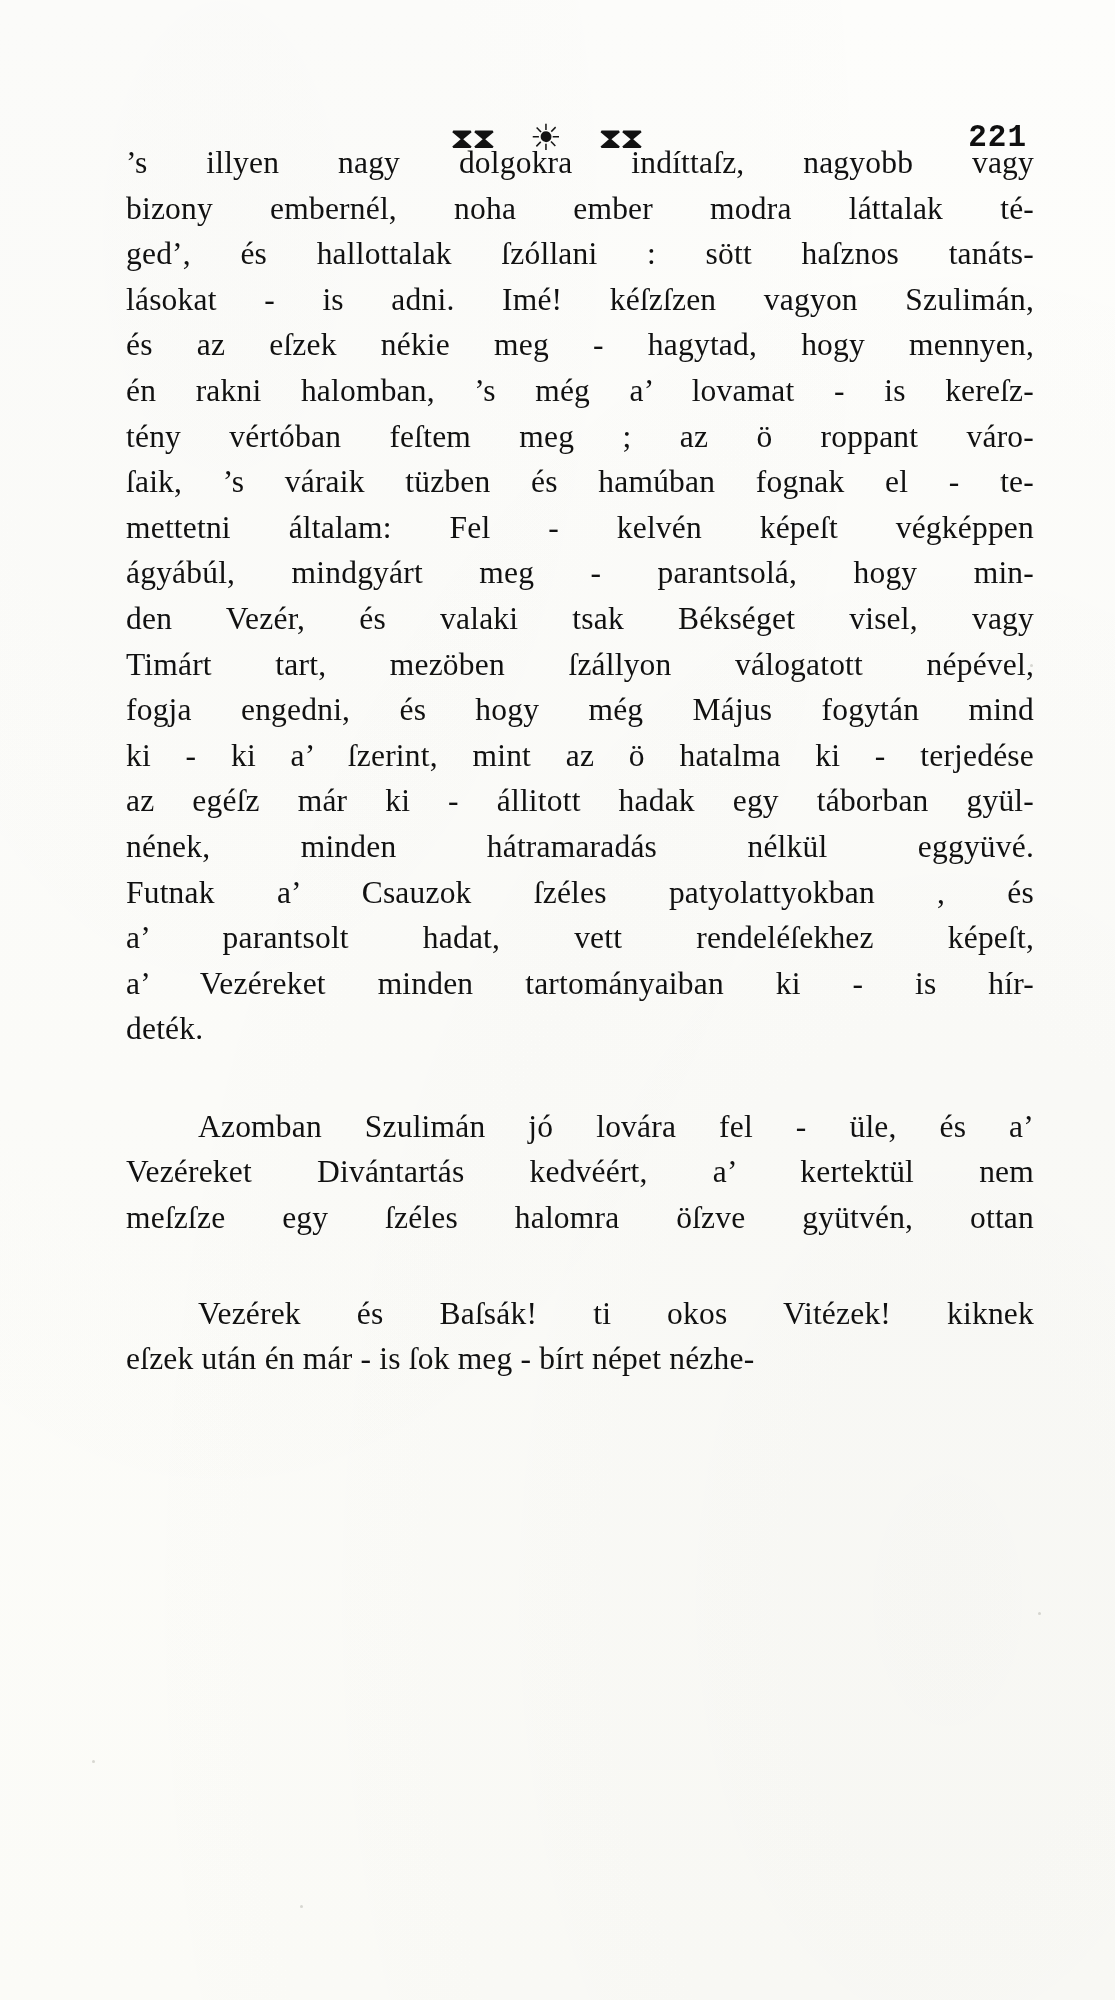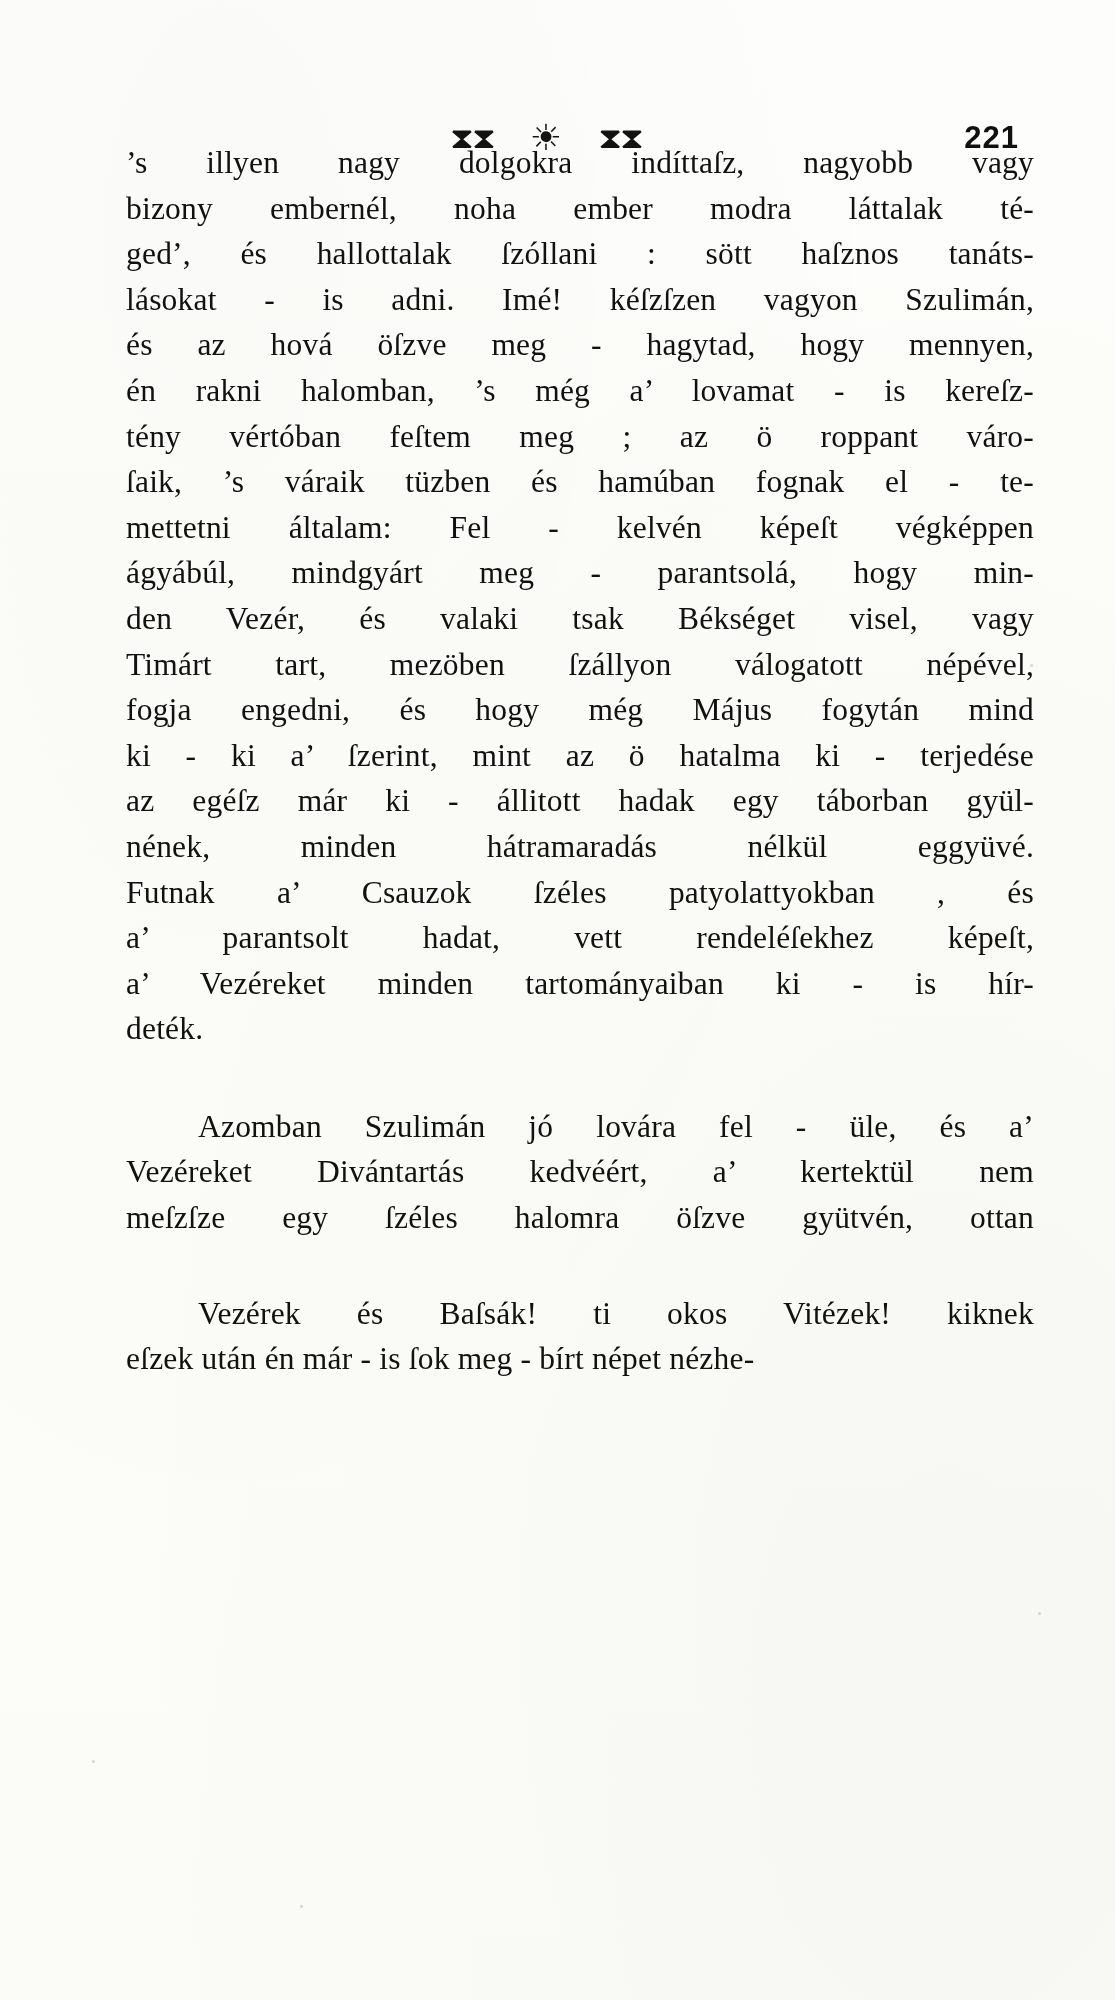--- a/index.html
+++ b/index.html
@@ -60,25 +60,25 @@
     transform: scaleY(0.85);
   }
   .orn-sun {
     font-size: 36px;
     line-height: 1;
     color: #141414;
     font-family: "DejaVu Sans", sans-serif;
   }
   .page-number {
     position: absolute;
-    right: 96px;
+    right: 88px;
     top: 62px;
     font-size: 31px;
     letter-spacing: 1px;
-    font-family: Liberation Sans, sans-serif;
+    font-family: Liberation Mono, monospace;
     font-weight: 600;
     color: #101010;
   }
   .textblock {
     position: absolute;
     left: 82px;
     top: 140px;
     width: 952px;
   }
   .para {
@@ -132,21 +132,21 @@
     </div>
     <div class="page-number">221</div>
   </div>
 
   <div class="textblock">
     <div class="para para-1">
         <span class="ln just">’s illyen  nagy  dolgokra indíttaſz,  nagyobb  vagy</span>
         <span class="ln just">bizony  embernél,  noha  ember  modra  láttalak té-</span>
         <span class="ln just">ged’,  és  hallottalak  ſzóllani :  sött  haſznos  tanáts-</span>
         <span class="ln just">lásokat - is adni.     Imé!  kéſzſzen vagyon  Szulimán,</span>
-        <span class="ln just">és  az hová  öſzve  meg - hagytad,  hogy  mennyen,</span>
+        <span class="ln just">és  az eſzek  nékie  meg - hagytad,  hogy  mennyen,</span>
         <span class="ln just">én  rakni halomban,  ’s még a’ lovamat - is  kereſz-</span>
         <span class="ln just">tény  vértóban   feſtem  meg ;  az  ö roppant  váro-</span>
         <span class="ln just">ſaik,  ’s  váraik  tüzben  és  hamúban  fognak  el - te-</span>
         <span class="ln just">mettetni  általam:   Fel - kelvén   képeſt   végképpen</span>
         <span class="ln just">ágyábúl,   mindgyárt  meg - parantsolá,   hogy min-</span>
         <span class="ln just">den   Vezér,   és   valaki  tsak  Békséget visel,   vagy</span>
         <span class="ln just">Timárt tart, mezöben  ſzállyon  válogatott népével,</span>
         <span class="ln just">fogja engedni,  és hogy még Május  fogytán mind</span>
         <span class="ln just">ki - ki  a’ ſzerint,  mint  az  ö  hatalma  ki - terjedése</span>
         <span class="ln just">az  egéſz már ki - állitott hadak egy táborban gyül-</span>

